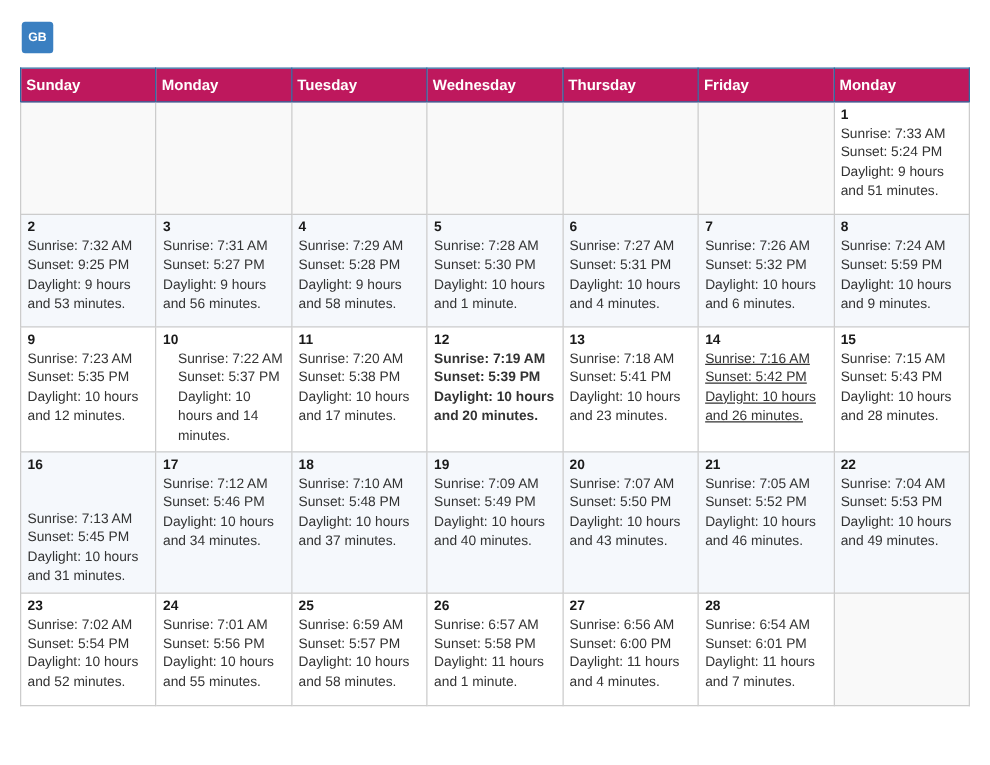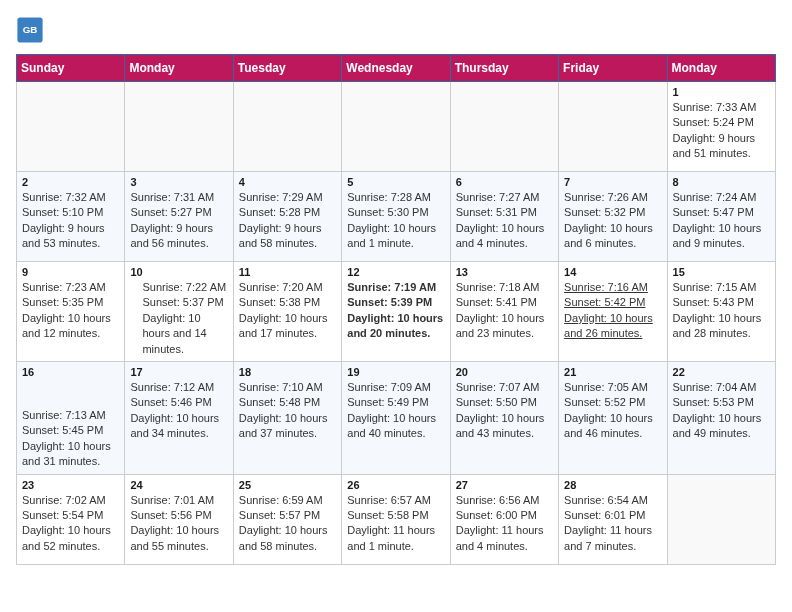--- a/index.html
+++ b/index.html
@@ -124,21 +124,21 @@
           <span class="day-number">1</span>
           <div class="day-info" style="white-space: pre-line;">Sunrise: 7:33 AM
 Sunset: 5:24 PM
 Daylight: 9 hours and 51 minutes.</div>
         </td>
       </tr>
       <tr>
         <td>
           <span class="day-number">2</span>
           <div class="day-info" style="white-space: pre-line;">Sunrise: 7:32 AM
-Sunset: 5:10 PM
+Sunset: 9:25 PM
 Daylight: 9 hours and 53 minutes.</div>
         </td>
         <td>
           <span class="day-number">3</span>
           <div class="day-info" style="white-space: pre-line;">Sunrise: 7:31 AM
 Sunset: 5:27 PM
 Daylight: 9 hours and 56 minutes.</div>
         </td>
         <td>
           <span class="day-number">4</span>
@@ -160,21 +160,21 @@
         </td>
         <td>
           <span class="day-number">7</span>
           <div class="day-info" style="white-space: pre-line;">Sunrise: 7:26 AM
 Sunset: 5:32 PM
 Daylight: 10 hours and 6 minutes.</div>
         </td>
         <td>
           <span class="day-number">8</span>
           <div class="day-info" style="white-space: pre-line;">Sunrise: 7:24 AM
-Sunset: 5:47 PM
+Sunset: 5:59 PM
 Daylight: 10 hours and 9 minutes.</div>
         </td>
       </tr>
       <tr>
         <td>
           <span class="day-number">9</span>
           <div class="day-info" style="white-space: pre-line;">Sunrise: 7:23 AM
 Sunset: 5:35 PM
 Daylight: 10 hours and 12 minutes.</div>
         </td>

